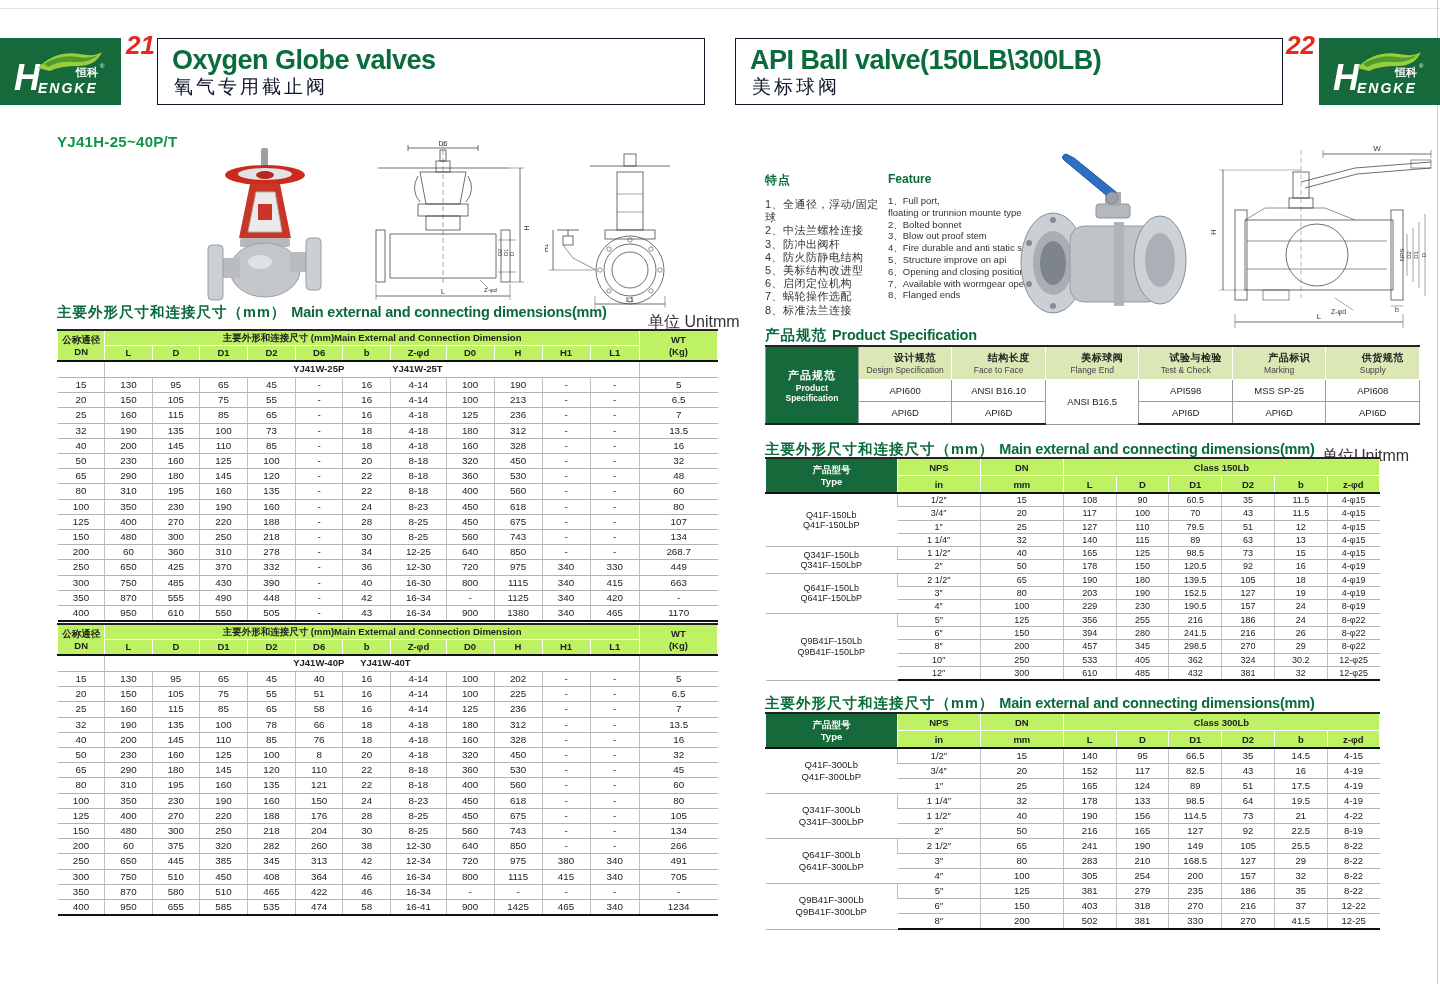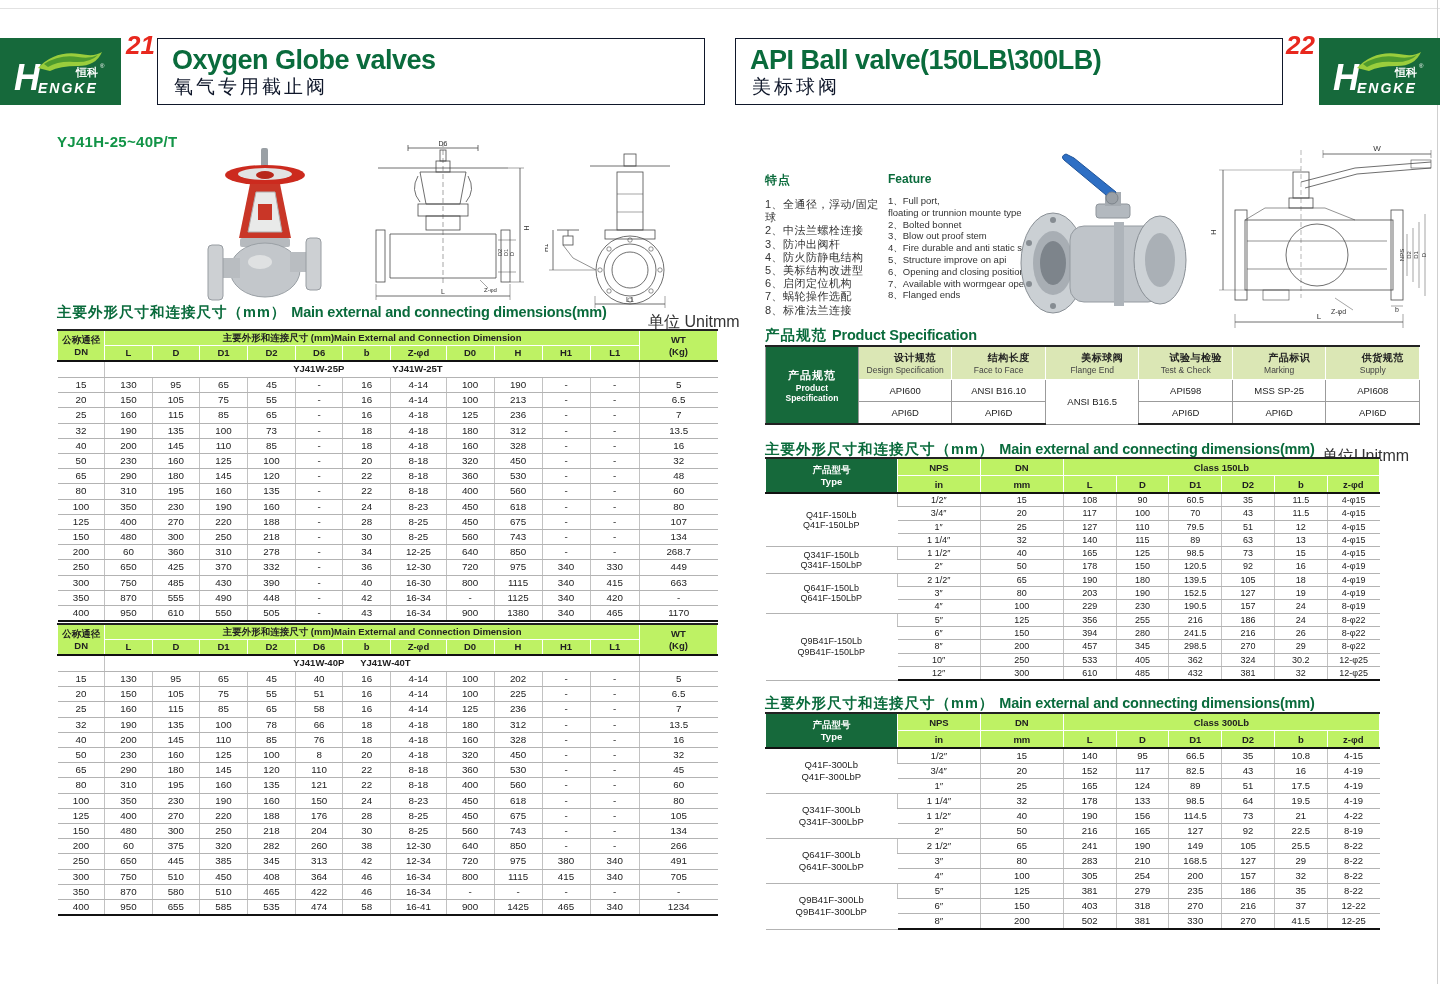--- a/index.html
+++ b/index.html
@@ -1172,21 +1172,21 @@
     </thead>
     <tbody>
         <tr>
           <td rowspan="3" class="type-cell">Q41F-300Lb<br>Q41F-300LbP</td>
           <td>1/2″</td>
           <td>15</td>
           <td>140</td>
           <td>95</td>
           <td>66.5</td>
           <td>35</td>
-          <td>10.8</td>
+          <td>14.5</td>
           <td>4-15</td>
         </tr>
         <tr>
           <td>3/4″</td>
           <td>20</td>
           <td>152</td>
           <td>117</td>
           <td>82.5</td>
           <td>43</td>
           <td>16</td>

